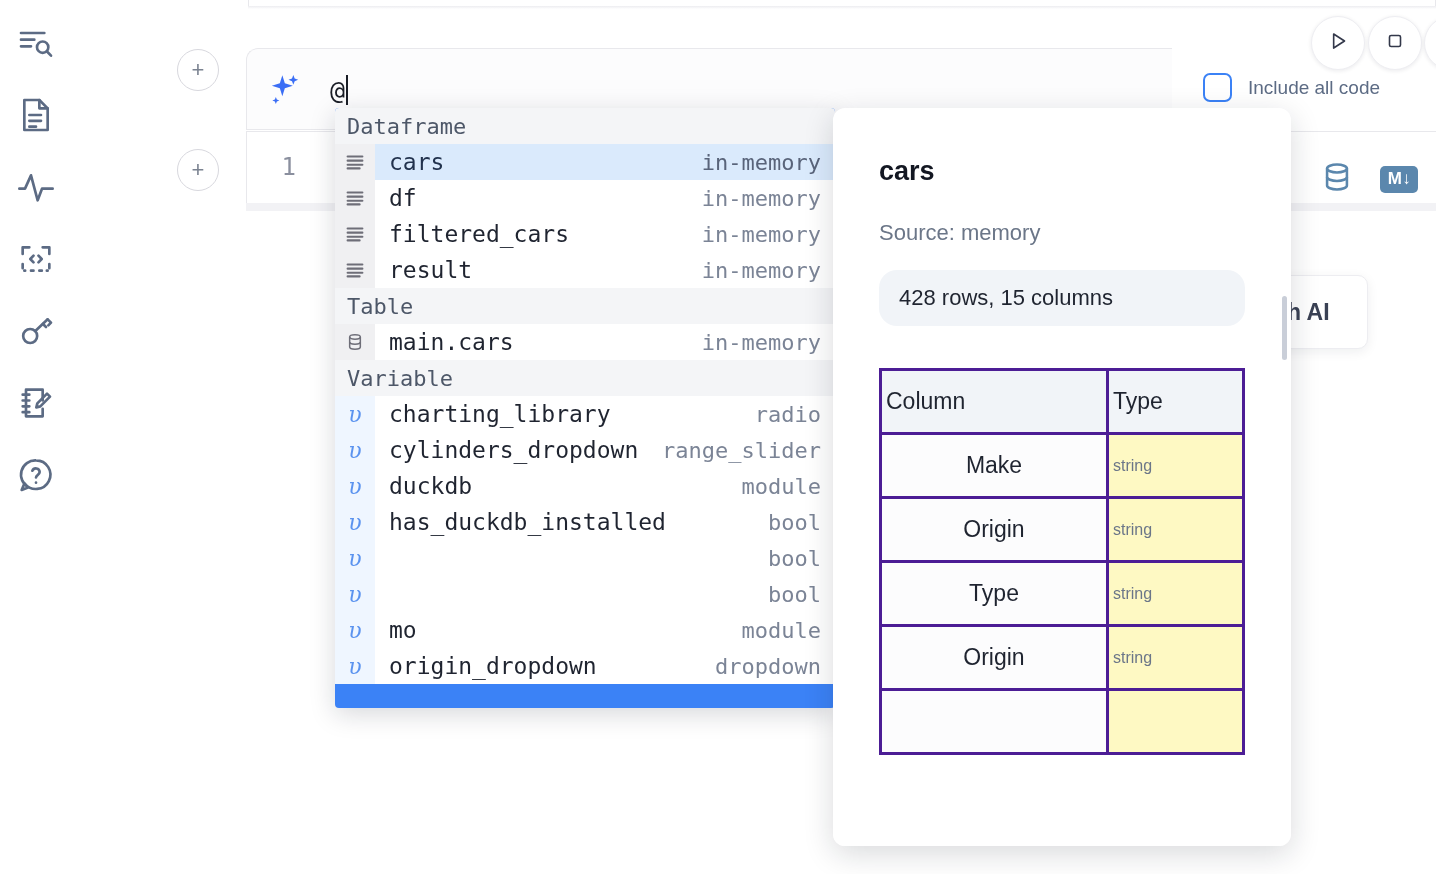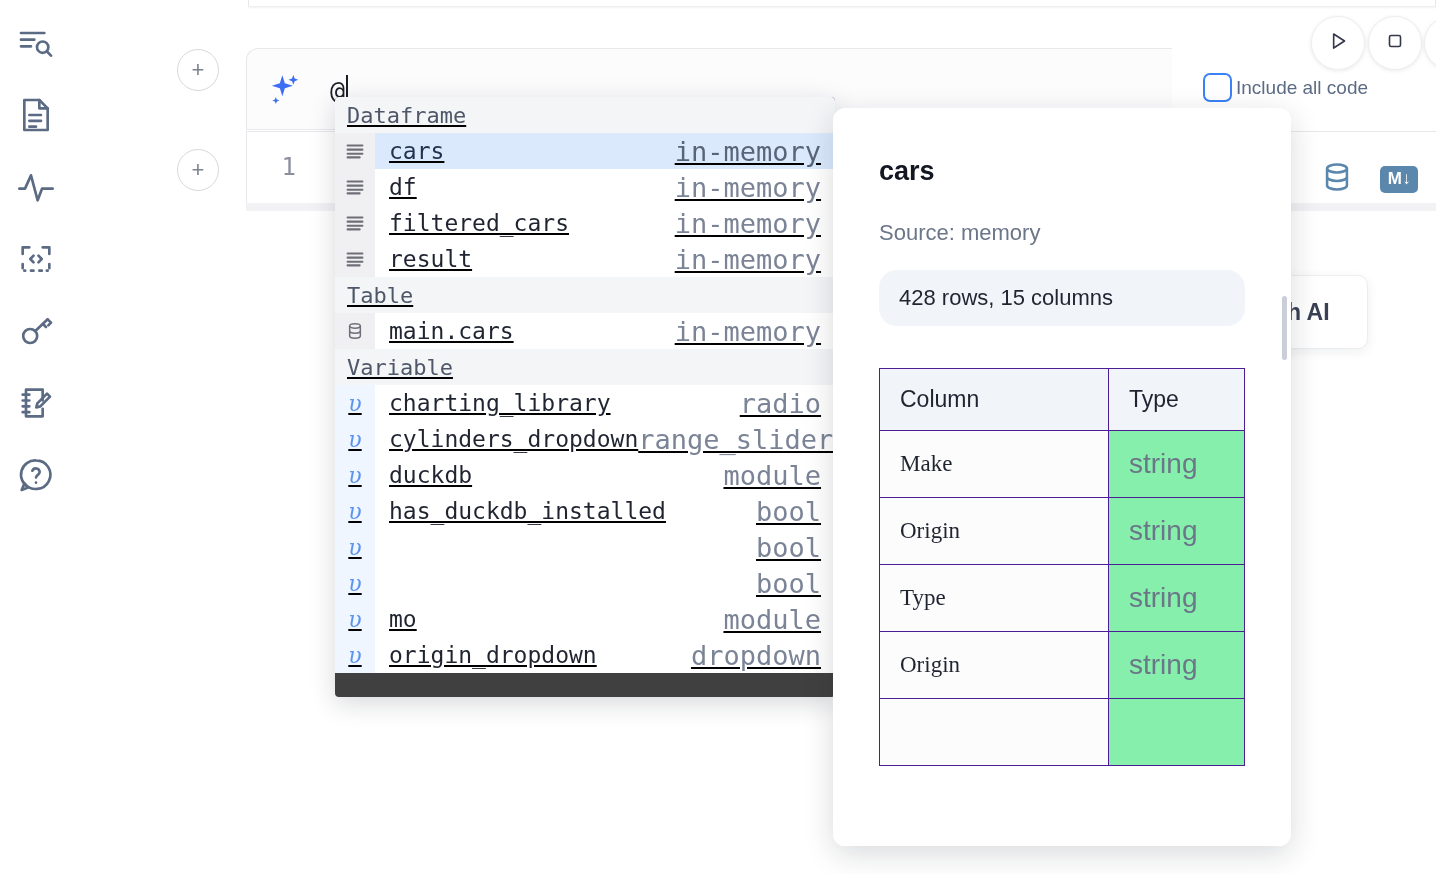--- a/index.html
+++ b/index.html
@@ -73,21 +73,21 @@
     display: flex; align-items: center; justify-content: center;
     color: #33384a; cursor: pointer;
   }
   .circ-run  { left: 1311px; top: 16px; }
   .circ-stop { left: 1368px; top: 16px; }
   .circ-more { left: 1424px; top: 16px; }
 
   
   .include-row {
     position: absolute; left: 1203px; top: 73px;
-    display: flex; align-items: center; gap: 4px; cursor: pointer;
+    display: flex; align-items: center; gap: 16px; cursor: pointer;
   }
   .chk {
     width: 29px; height: 29px; border: 2px solid #3b82f6; border-radius: 7px;
     background: #fff;
   }
   .include-label { font-size: 19px; color: #5c6b84; white-space: nowrap; }
 
   
   .code-cell {
     position: absolute; left: 246px; top: 131px; width: 1190px; height: 74px;
@@ -117,24 +117,24 @@
     position: absolute; left: 1246px; top: 275px; width: 122px; height: 74px;
     background: #ffffff; border: 1px solid #ededf1; border-radius: 10px;
     box-shadow: 0 3px 12px rgba(20,25,40,.07);
     display: flex; align-items: center; justify-content: flex-start;
     padding-left: 40px; font-size: 23px; font-weight: 700; color: #3a4154;
     overflow: hidden;
   }
 
   
   .ac {
-    position: absolute; left: 335px; top: 97px; width: 500px; height: 600px;
-    background: #404040; border-radius: 4px;
+    position: absolute; left: 335px; top: 108px; width: 500px; height: 600px;
+    background: #3b82f6; border-radius: 4px;
     box-shadow: 0 6px 26px rgba(20,25,40,.17);
-    overflow: hidden; font-family: "DejaVu Sans Mono", monospace; text-decoration: underline;
+    overflow: hidden; font-family: "DejaVu Sans Mono", monospace;
   }
   .ac-group {
     height: 36px; display: flex; align-items: center; padding-left: 12px;
     background: #f4f5f7; color: #4d5768; font-size: 22px;
   }
   .ac-item {
     height: 36px; display: flex; align-items: center;
     font-size: 23px; color: #1f2430; background: #ffffff; cursor: pointer;
   }
   .ac-item.selected { background: #daeafc; }
@@ -144,21 +144,21 @@
     align-items: center; justify-content: center; background: #f0f0f2;
     color: #6e6e78;
   }
   .ac-item.var .ac-ico {
     background: #eff6ff; color: #5b93ef;
     font-family: "DejaVu Serif", serif; font-style: italic; font-size: 22px;
   }
   .ac-name { padding-left: 14px; white-space: nowrap; }
   .ac-type {
     margin-left: auto; padding-right: 14px; color: #7b8characters;
-    color: #7b8496; font-size: 27px; white-space: nowrap;
+    color: #7b8496; font-size: 22px; white-space: nowrap;
   }
   .ac-item.selected .ac-type { color: #59647a; }
 
   
   .details {
     position: absolute; left: 833px; top: 108px; width: 458px; height: 738px;
     background: #ffffff; border-radius: 12px;
     box-shadow: 0 8px 30px rgba(20,25,40,.16);
     overflow: hidden; padding: 48px 46px 0 46px;
   }
@@ -166,30 +166,31 @@
   .d-source { margin-top: 33px; font-size: 22px; color: #6b7688; }
   .d-shape {
     margin-top: 24px; background: #f1f4f8; border-radius: 18px;
     padding: 15px 20px; font-size: 22px; color: #1f2430;
   }
   .d-table {
     margin-top: 42px; width: 366px; border-collapse: collapse;
     table-layout: fixed;
   }
   .d-table th, .d-table td {
-    border: 1px solid #4c1d95; text-align: left; padding: 17px 20px;
+    border: 3px solid #4c1d95; text-align: left; padding: 17px 4px;
   }
   .d-table th {
     background: #f1f4f8; font-size: 23px; font-weight: 400; color: #1f2430;
   }
   .d-table td.col {
-    font-family: Liberation Serif, serif; font-size: 23px; color: #1f2430;
+    font-family: Liberation Sans, sans-serif; font-size: 23px; color: #1f2430;
     background: #fcfcfd;
-  }
-  .d-table td.typ { font-size: 28px; color: #6b7688; background: #86efac; }
+    text-align: center;
+  }
+  .d-table td.typ { font-size: 16px; color: #6b7688; background: #fef9c3; }
   .d-table th:nth-child(2), .d-table td:nth-child(2) { width: 136px; }
   .d-fade {
     position: absolute; left: 0; right: 0; bottom: 0; height: 70px;
     background: linear-gradient(rgba(255,255,255,0), #ffffff 62%);
     pointer-events: none;
   }
   .d-scroll {
     position: absolute; right: 4px; top: 188px; width: 5px; height: 64px;
     border-radius: 3px; background: #c9ced8;
   }

